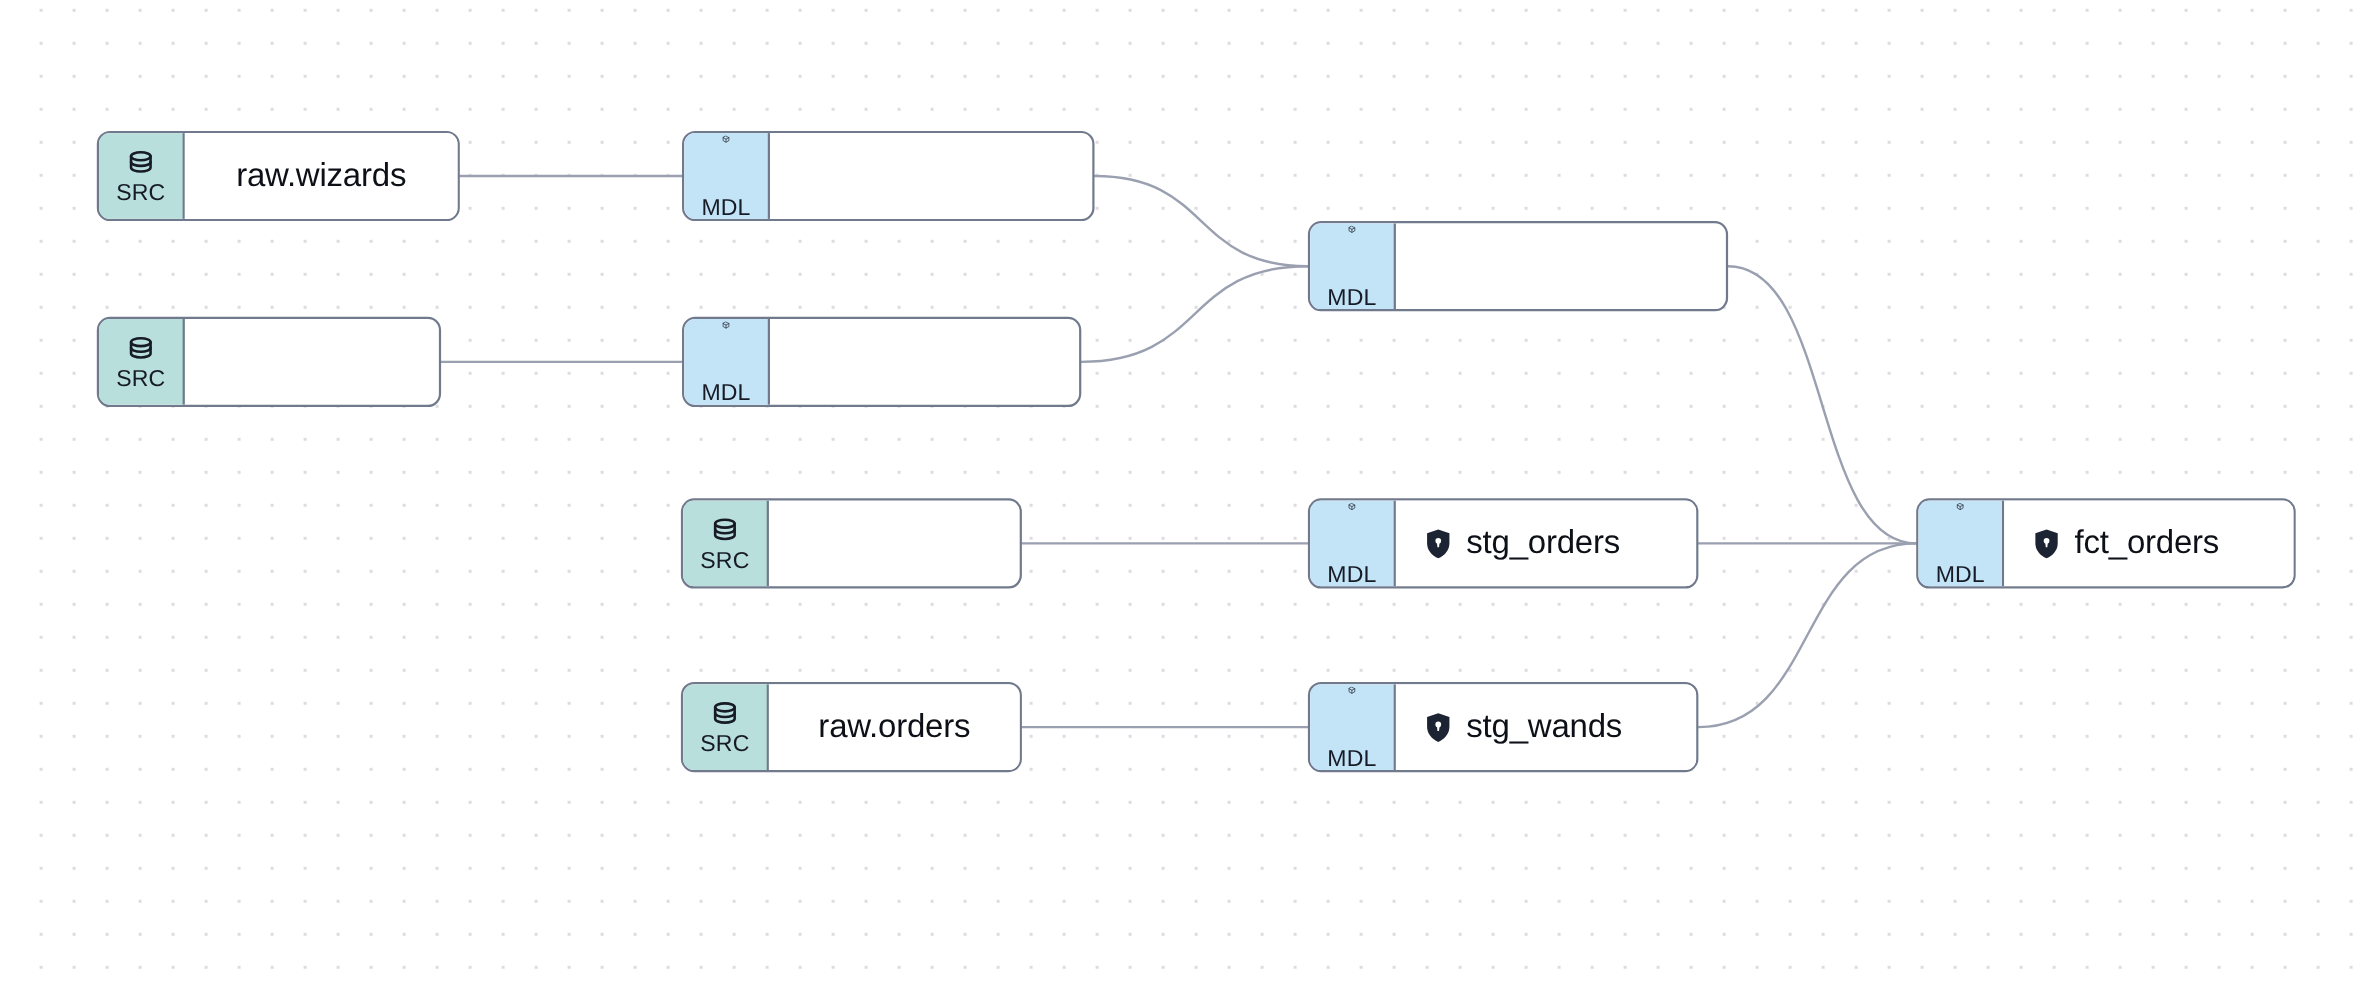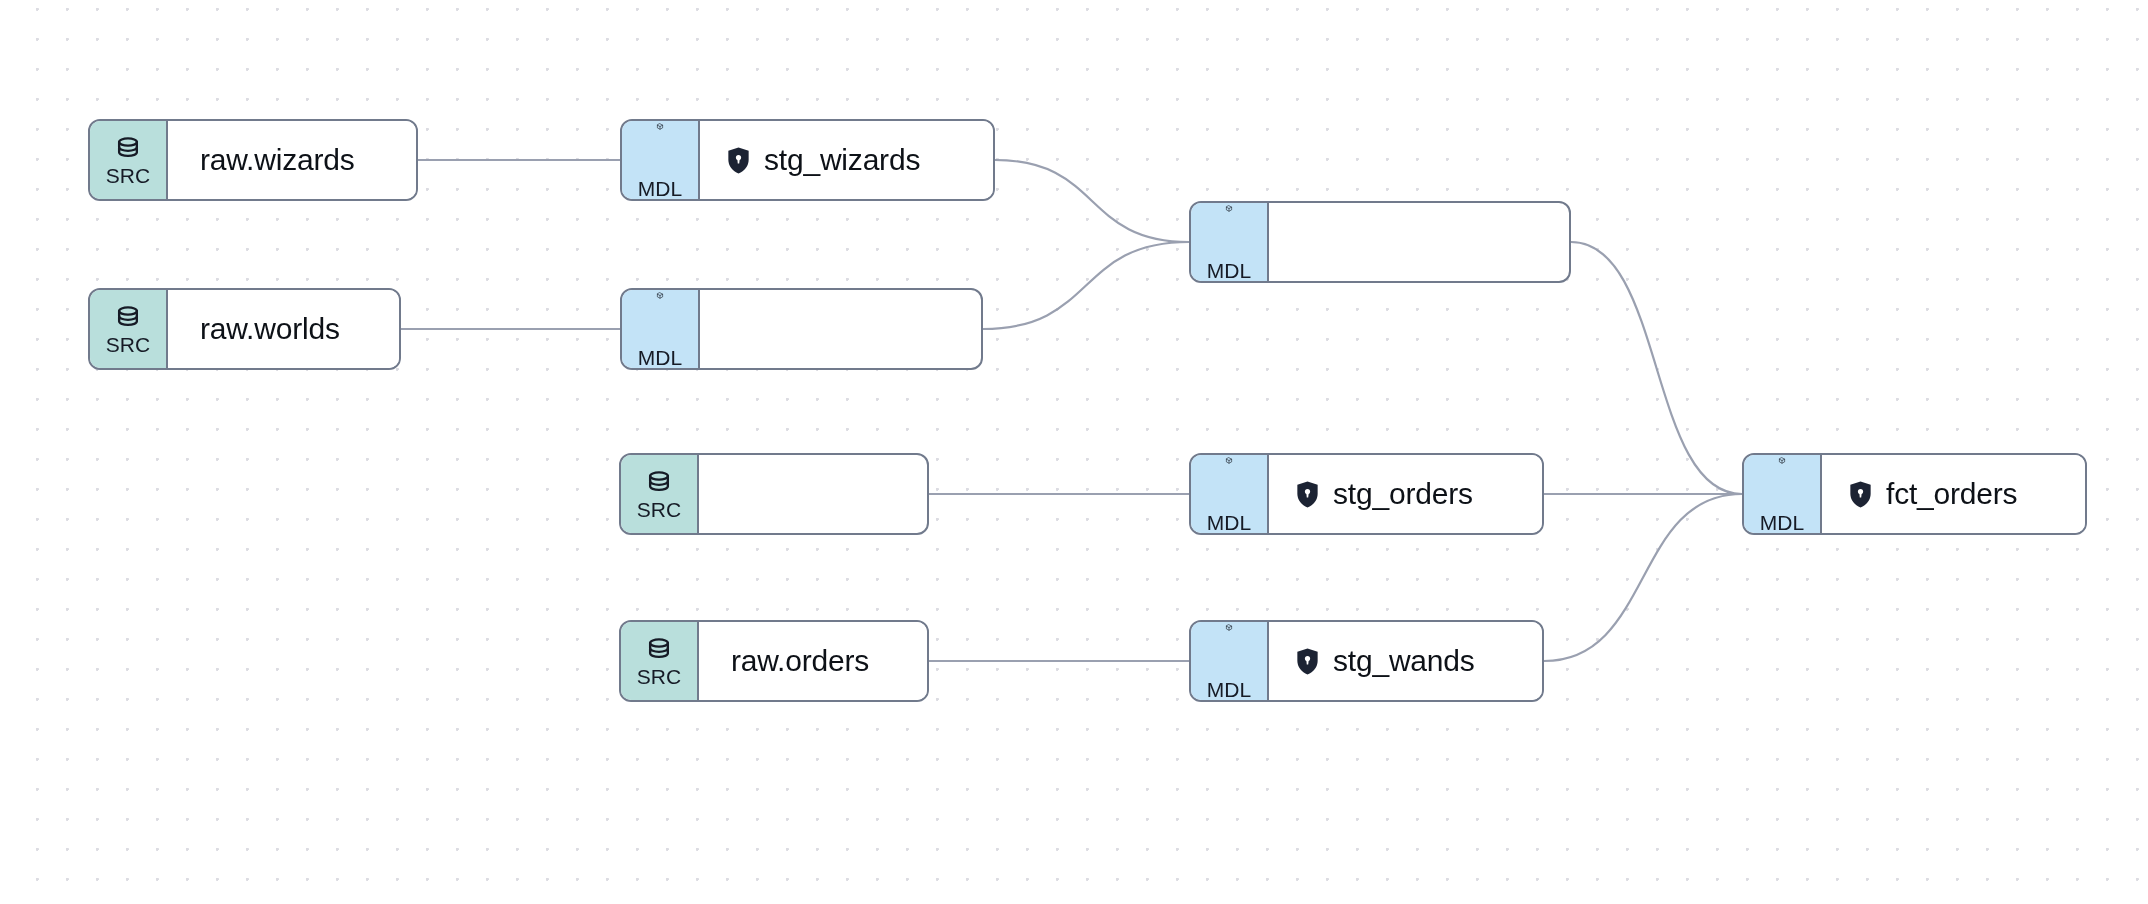--- a/index.html
+++ b/index.html
@@ -80,21 +80,21 @@
 
   .node-body {
     flex: 1 1 auto;
     display: flex;
     align-items: center;
     gap: 13px;
     padding: 0 24px 0 26px;
     background: #ffffff;
     white-space: nowrap;
   }
-  .node-body.centered { justify-content: flex-start; padding: 0 32px; }
+  .node-body.centered { justify-content: center; padding: 0 32px; }
 
   .shield-icon { flex: 0 0 auto; display: block; }
 
   .node-label {
     font-size: 30px;
     line-height: 1;
     color: #0d1117;
     font-weight: 400;
     letter-spacing: -0.2px;
   }
@@ -132,23 +132,20 @@
       </div>
       <div class="node" style="left: 60px; top: 288px; width: 313px;">
         <div class="node-badge src">
           <svg width="30" height="28" viewBox="0 0 24 24" fill="none" stroke="#161b26" stroke-width="2" stroke-linecap="round" stroke-linejoin="round">
             <ellipse cx="12" cy="5.2" rx="7.6" ry="3.1"></ellipse>
             <path d="M4.4 5.2v4.4c0 1.71 3.4 3.1 7.6 3.1s7.6-1.39 7.6-3.1V5.2"></path>
             <path d="M4.4 9.6v4.4c0 1.71 3.4 3.1 7.6 3.1s7.6-1.39 7.6-3.1V9.6"></path>
           </svg>
           <span class="badge-label">SRC</span>
         </div>
-        <div class="node-body centered">
-          <span class="node-label">raw.worlds</span>
-        </div>
       </div>
       <div class="node" style="left: 591px; top: 453px; width: 310px;">
         <div class="node-badge src">
           <svg width="30" height="28" viewBox="0 0 24 24" fill="none" stroke="#161b26" stroke-width="2" stroke-linecap="round" stroke-linejoin="round">
             <ellipse cx="12" cy="5.2" rx="7.6" ry="3.1"></ellipse>
             <path d="M4.4 5.2v4.4c0 1.71 3.4 3.1 7.6 3.1s7.6-1.39 7.6-3.1V5.2"></path>
             <path d="M4.4 9.6v4.4c0 1.71 3.4 3.1 7.6 3.1s7.6-1.39 7.6-3.1V9.6"></path>
           </svg>
           <span class="badge-label">SRC</span>
         </div>
@@ -160,106 +157,98 @@
             <path d="M4.4 5.2v4.4c0 1.71 3.4 3.1 7.6 3.1s7.6-1.39 7.6-3.1V5.2"></path>
             <path d="M4.4 9.6v4.4c0 1.71 3.4 3.1 7.6 3.1s7.6-1.39 7.6-3.1V9.6"></path>
           </svg>
           <span class="badge-label">SRC</span>
         </div>
         <div class="node-body centered">
           <span class="node-label">raw.orders</span>
         </div>
       </div>
       <div class="node" style="left: 592px; top: 119px; width: 375px;">
+        <div class="node-badge mdl">
+          <svg width="32" height="30" viewBox="0 0 24 24" fill="none" stroke="#161b26" stroke-width="2" stroke-linecap="round" stroke-linejoin="round">
+            <path d="M12 2.6 21 7.3v9.4L12 21.4 3 16.7V7.3Z"></path>
+            <path d="M3 7.3 12 12l9-4.7"></path>
+            <path d="M12 12v9.4"></path>
+          </svg>
+          <span class="badge-label">MDL</span>
+        </div>
+      </div>
+      <div class="node" style="left: 592px; top: 288px; width: 363px;">
+        <div class="node-badge mdl">
+          <svg width="32" height="30" viewBox="0 0 24 24" fill="none" stroke="#161b26" stroke-width="2" stroke-linecap="round" stroke-linejoin="round">
+            <path d="M12 2.6 21 7.3v9.4L12 21.4 3 16.7V7.3Z"></path>
+            <path d="M3 7.3 12 12l9-4.7"></path>
+            <path d="M12 12v9.4"></path>
+          </svg>
+          <span class="badge-label">MDL</span>
+        </div>
+      </div>
+      <div class="node" style="left: 1161px; top: 453px; width: 355px;">
         <div class="node-badge mdl">
           <svg width="32" height="30" viewBox="0 0 24 24" fill="none" stroke="#161b26" stroke-width="2" stroke-linecap="round" stroke-linejoin="round">
             <path d="M12 2.6 21 7.3v9.4L12 21.4 3 16.7V7.3Z"></path>
             <path d="M3 7.3 12 12l9-4.7"></path>
             <path d="M12 12v9.4"></path>
           </svg>
           <span class="badge-label">MDL</span>
         </div>
         <div class="node-body">
           <svg class="shield-icon" width="25" height="29" viewBox="0 0 20 24">
             <path d="M10 1.2 18.4 4v7.4c0 5.2-3.5 9.3-8.4 11.4C5.1 20.7 1.6 16.6 1.6 11.4V4Z" fill="#1c2333"></path>
             <circle cx="10" cy="9.6" r="2.15" fill="#ffffff"></circle>
             <path d="M8.95 10.2h2.1l-.45 4.3h-1.2Z" fill="#ffffff"></path>
           </svg>
-          <span class="node-label">stg_wizards</span>
-        </div>
-      </div>
-      <div class="node" style="left: 592px; top: 288px; width: 363px;">
-        <div class="node-badge mdl">
-          <svg width="32" height="30" viewBox="0 0 24 24" fill="none" stroke="#161b26" stroke-width="2" stroke-linecap="round" stroke-linejoin="round">
-            <path d="M12 2.6 21 7.3v9.4L12 21.4 3 16.7V7.3Z"></path>
-            <path d="M3 7.3 12 12l9-4.7"></path>
-            <path d="M12 12v9.4"></path>
-          </svg>
-          <span class="badge-label">MDL</span>
-        </div>
-      </div>
-      <div class="node" style="left: 1161px; top: 453px; width: 355px;">
+          <span class="node-label">stg_orders</span>
+        </div>
+      </div>
+      <div class="node" style="left: 1161px; top: 620px; width: 355px;">
         <div class="node-badge mdl">
           <svg width="32" height="30" viewBox="0 0 24 24" fill="none" stroke="#161b26" stroke-width="2" stroke-linecap="round" stroke-linejoin="round">
             <path d="M12 2.6 21 7.3v9.4L12 21.4 3 16.7V7.3Z"></path>
             <path d="M3 7.3 12 12l9-4.7"></path>
             <path d="M12 12v9.4"></path>
           </svg>
           <span class="badge-label">MDL</span>
         </div>
         <div class="node-body">
           <svg class="shield-icon" width="25" height="29" viewBox="0 0 20 24">
             <path d="M10 1.2 18.4 4v7.4c0 5.2-3.5 9.3-8.4 11.4C5.1 20.7 1.6 16.6 1.6 11.4V4Z" fill="#1c2333"></path>
             <circle cx="10" cy="9.6" r="2.15" fill="#ffffff"></circle>
             <path d="M8.95 10.2h2.1l-.45 4.3h-1.2Z" fill="#ffffff"></path>
           </svg>
-          <span class="node-label">stg_orders</span>
-        </div>
-      </div>
-      <div class="node" style="left: 1161px; top: 620px; width: 355px;">
+          <span class="node-label">stg_wands</span>
+        </div>
+      </div>
+      <div class="node" style="left: 1161px; top: 201px; width: 382px;">
+        <div class="node-badge mdl">
+          <svg width="32" height="30" viewBox="0 0 24 24" fill="none" stroke="#161b26" stroke-width="2" stroke-linecap="round" stroke-linejoin="round">
+            <path d="M12 2.6 21 7.3v9.4L12 21.4 3 16.7V7.3Z"></path>
+            <path d="M3 7.3 12 12l9-4.7"></path>
+            <path d="M12 12v9.4"></path>
+          </svg>
+          <span class="badge-label">MDL</span>
+        </div>
+      </div>
+      <div class="node" style="left: 1714px; top: 453px; width: 345px;">
         <div class="node-badge mdl">
           <svg width="32" height="30" viewBox="0 0 24 24" fill="none" stroke="#161b26" stroke-width="2" stroke-linecap="round" stroke-linejoin="round">
             <path d="M12 2.6 21 7.3v9.4L12 21.4 3 16.7V7.3Z"></path>
             <path d="M3 7.3 12 12l9-4.7"></path>
             <path d="M12 12v9.4"></path>
           </svg>
           <span class="badge-label">MDL</span>
         </div>
         <div class="node-body">
           <svg class="shield-icon" width="25" height="29" viewBox="0 0 20 24">
             <path d="M10 1.2 18.4 4v7.4c0 5.2-3.5 9.3-8.4 11.4C5.1 20.7 1.6 16.6 1.6 11.4V4Z" fill="#1c2333"></path>
             <circle cx="10" cy="9.6" r="2.15" fill="#ffffff"></circle>
             <path d="M8.95 10.2h2.1l-.45 4.3h-1.2Z" fill="#ffffff"></path>
           </svg>
-          <span class="node-label">stg_wands</span>
-        </div>
-      </div>
-      <div class="node" style="left: 1161px; top: 201px; width: 382px;">
-        <div class="node-badge mdl">
-          <svg width="32" height="30" viewBox="0 0 24 24" fill="none" stroke="#161b26" stroke-width="2" stroke-linecap="round" stroke-linejoin="round">
-            <path d="M12 2.6 21 7.3v9.4L12 21.4 3 16.7V7.3Z"></path>
-            <path d="M3 7.3 12 12l9-4.7"></path>
-            <path d="M12 12v9.4"></path>
-          </svg>
-          <span class="badge-label">MDL</span>
-        </div>
-      </div>
-      <div class="node" style="left: 1714px; top: 453px; width: 345px;">
-        <div class="node-badge mdl">
-          <svg width="32" height="30" viewBox="0 0 24 24" fill="none" stroke="#161b26" stroke-width="2" stroke-linecap="round" stroke-linejoin="round">
-            <path d="M12 2.6 21 7.3v9.4L12 21.4 3 16.7V7.3Z"></path>
-            <path d="M3 7.3 12 12l9-4.7"></path>
-            <path d="M12 12v9.4"></path>
-          </svg>
-          <span class="badge-label">MDL</span>
-        </div>
-        <div class="node-body">
-          <svg class="shield-icon" width="25" height="29" viewBox="0 0 20 24">
-            <path d="M10 1.2 18.4 4v7.4c0 5.2-3.5 9.3-8.4 11.4C5.1 20.7 1.6 16.6 1.6 11.4V4Z" fill="#1c2333"></path>
-            <circle cx="10" cy="9.6" r="2.15" fill="#ffffff"></circle>
-            <path d="M8.95 10.2h2.1l-.45 4.3h-1.2Z" fill="#ffffff"></path>
-          </svg>
           <span class="node-label">fct_orders</span>
         </div>
       </div>
     </div>
 
 </div>
 
 </body></html>

